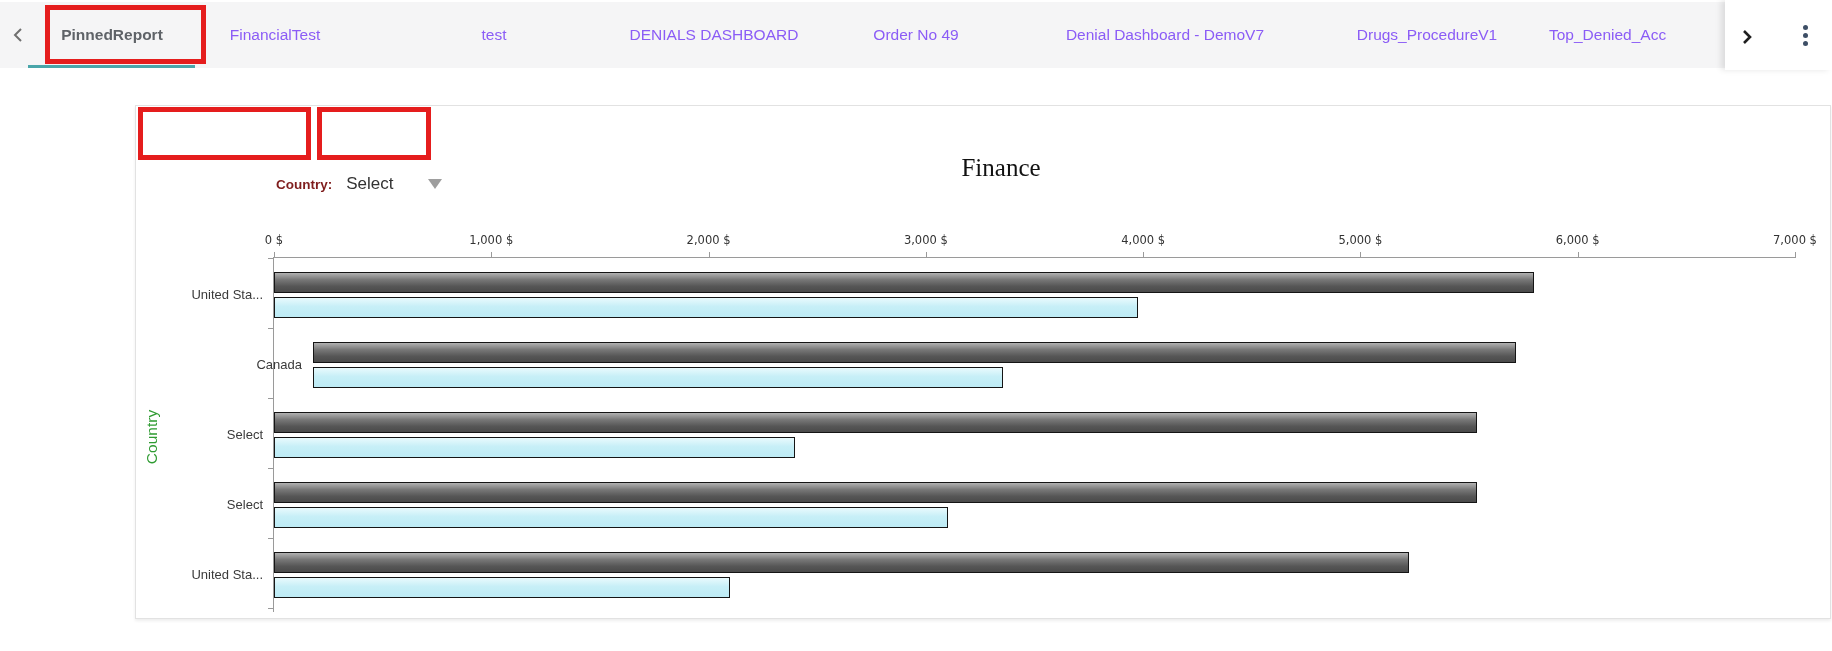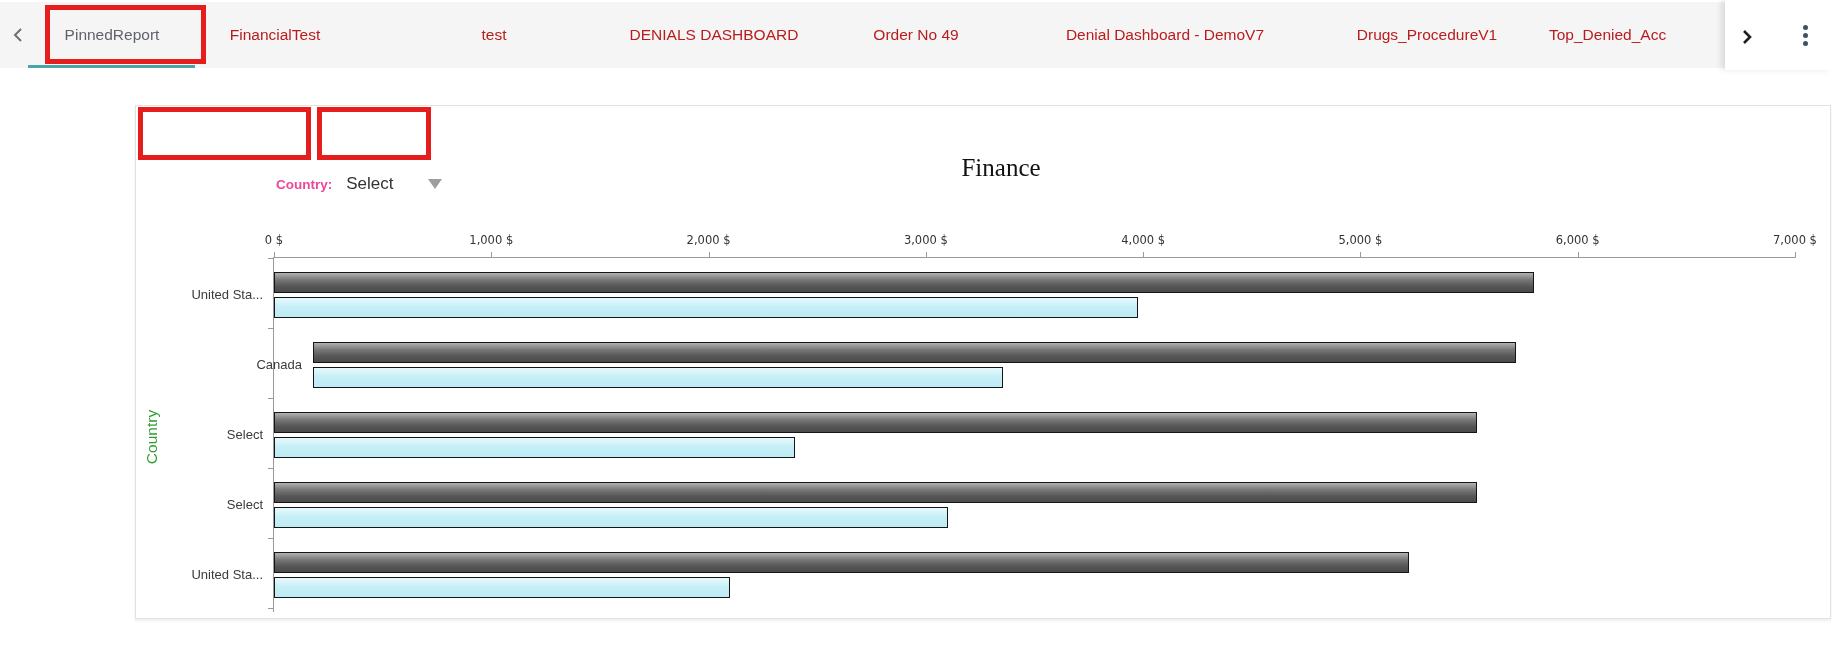--- a/index.html
+++ b/index.html
@@ -14,23 +14,23 @@
     position:absolute; left:0; top:2px; width:1725px; height:66px;
     background:#f5f5f6;
   }
   .scroll-left {
     position:absolute; left:4px; top:17px; width:30px; height:32px;
     display:flex; align-items:center; justify-content:center; cursor:pointer;
   }
   .main-tab {
     position:absolute; top:0; height:66px; display:flex; align-items:center;
     transform:translateX(-50%); white-space:nowrap;
-    font-size:15.5px; color:#b91c1c; cursor:pointer;
-  }
-  .main-tab.active { color:#5f6368; font-weight:400; }
+    font-size:15.5px; color:#8b5cf6; cursor:pointer;
+  }
+  .main-tab.active { color:#5f6368; font-weight:700; }
   .main-tab.last { transform:none; width:176px; overflow:hidden; }
   .ink-bar {
     position:absolute; left:28px; top:63px; width:167px; height:3px;
     background:#4aa6aa;
   }
   .corner {
     position:absolute; left:1725px; top:0; width:107px; height:70px;
     background:#ffffff; box-shadow:-4px 0 6px rgba(0,0,0,0.10);
   }
   .scroll-right {
@@ -57,21 +57,21 @@
     position:absolute; left:0; top:0; width:100%; height:52px;
     border-bottom:1px solid #e0e0e0;
   }
   .sheet-tab {
     position:absolute; top:0; height:52px; display:flex; align-items:center; justify-content:center;
     transform:translateX(-50%); font-size:15.5px; color:#9e9e9e; white-space:nowrap; cursor:pointer;
   }
 
   
   .filter { position:absolute; left:140px; top:68px; display:flex; align-items:center; cursor:pointer; }
-  .filter-label { font-size:13.5px; font-weight:700; color:#ec4899; }
+  .filter-label { font-size:13.5px; font-weight:700; color:#7f1d1d; }
   .filter-value { font-size:17px; color:#333333; margin-left:14px; }
   .filter-caret {
     margin-left:34px; width:0; height:0;
     border-left:7px solid transparent; border-right:7px solid transparent;
     border-top:10px solid #9e9e9e;
   }
 
   .chart-title {
     position:absolute; left:865px; top:48px; transform:translateX(-50%);
     font-family:"Liberation Serif", serif; font-size:25px; color:#111111;

